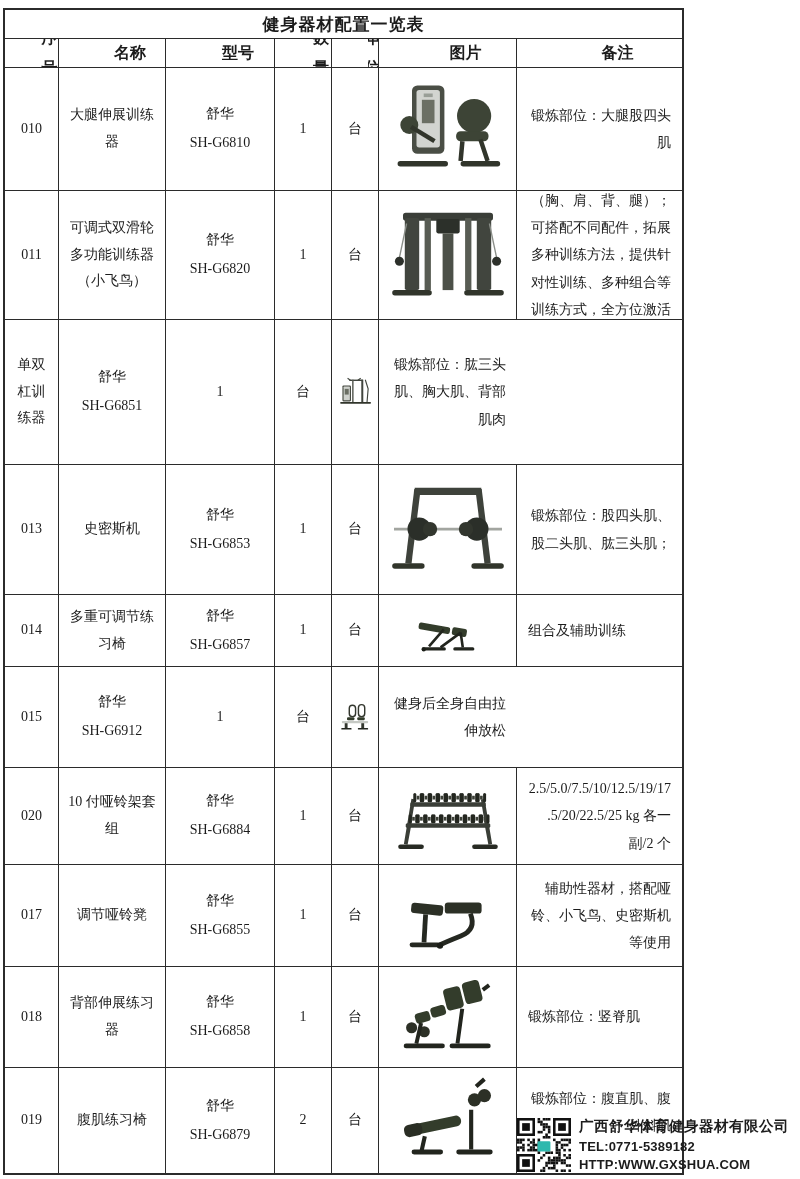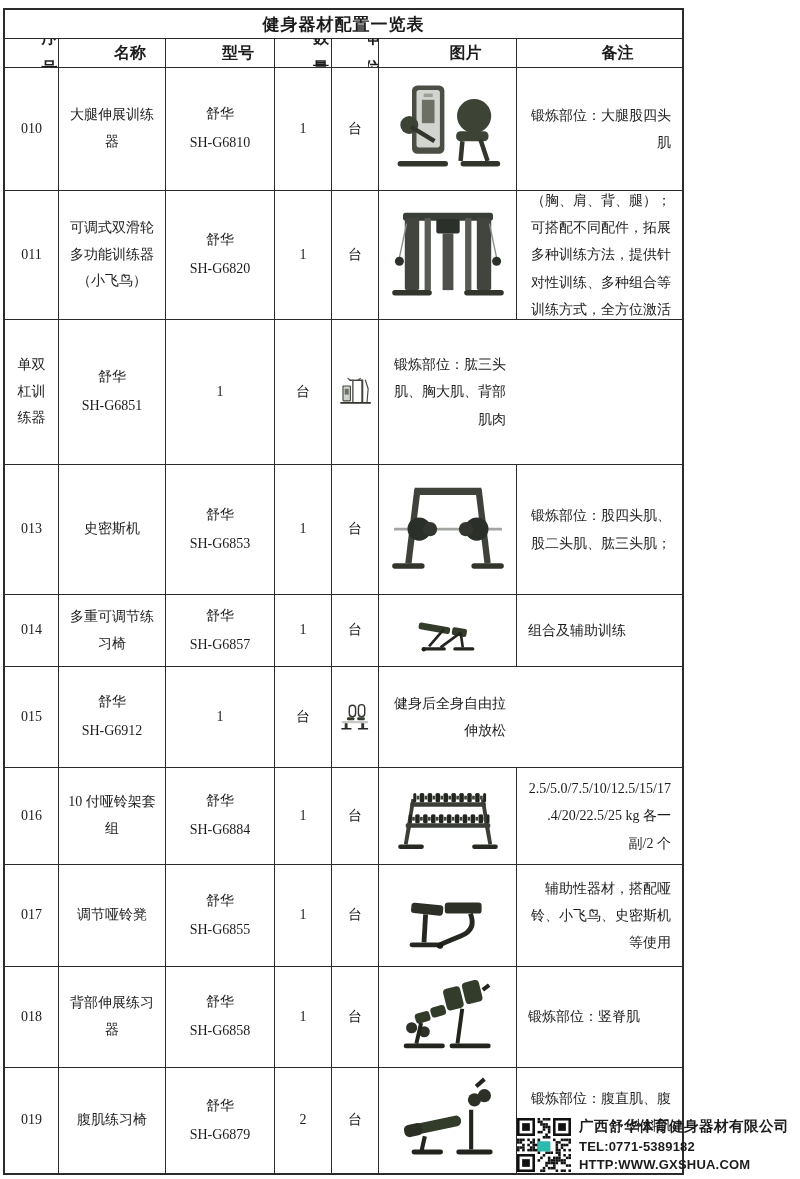--- a/index.html
+++ b/index.html
@@ -219,21 +219,21 @@
             <rect x="34" y="75" width="10" height="18" fill="#33372e"></rect>
             <rect x="92" y="75" width="10" height="18" fill="#33372e"></rect>
             <rect x="22" y="92" width="36" height="5" rx="2" fill="#22251e"></rect>
             <rect x="80" y="92" width="36" height="5" rx="2" fill="#22251e"></rect>
           </svg>
         </div>
       <div class="cell c-remark">健身后全身自由拉伸放松</div>
     </div>
 
     <div class="trow data-row" style="height: 97px;">
-      <div class="cell c-no">016</div>
+      <div class="cell c-no">020</div>
       <div class="cell c-name">10 付哑铃架套组</div>
       <div class="cell c-model">
         <span>舒华</span>
         <span>SH-G6884</span>
       </div>
       <div class="cell c-qty">1</div>
       <div class="cell c-unit">台</div>
       <div class="cell c-img">
           <svg viewBox="0 0 140 110" width="126" height="83" preserveAspectRatio="xMidYMid meet">
             <path d="M24 32 L14 92 M116 32 L126 92 M20 60 L14 92 M120 60 L126 92" stroke="#3a3e37" stroke-width="5" fill="none"></path>
@@ -293,21 +293,21 @@
             <rect x="102" y="52" width="4" height="12" rx="2" fill="#23261f"></rect>
             <rect x="106.5" y="55.5" width="3.5" height="5" fill="#3c4037"></rect>
             <rect x="110.5" y="52" width="4" height="12" rx="2" fill="#23261f"></rect>
             <rect x="112.5" y="52" width="4" height="12" rx="2" fill="#23261f"></rect>
             <rect x="117" y="55.5" width="3.5" height="5" fill="#3c4037"></rect>
             <rect x="121" y="52" width="4" height="12" rx="2" fill="#23261f"></rect>
             <rect x="4" y="92" width="34" height="6" rx="3" fill="#272a23"></rect>
             <rect x="102" y="92" width="34" height="6" rx="3" fill="#272a23"></rect>
           </svg>
         </div>
-      <div class="cell c-remark">2.5/5.0/7.5/10/12.5/15/17.4/20/22.5/25 kg 各一副/2 个</div>
+      <div class="cell c-remark">2.5/5.0/7.5/10/12.5/19/17.5/20/22.5/25 kg 各一副/2 个</div>
     </div>
 
     <div class="trow data-row" style="height: 102px;">
       <div class="cell c-no">017</div>
       <div class="cell c-name">调节哑铃凳</div>
       <div class="cell c-model">
         <span>舒华</span>
         <span>SH-G6855</span>
       </div>
       <div class="cell c-qty">1</div>

